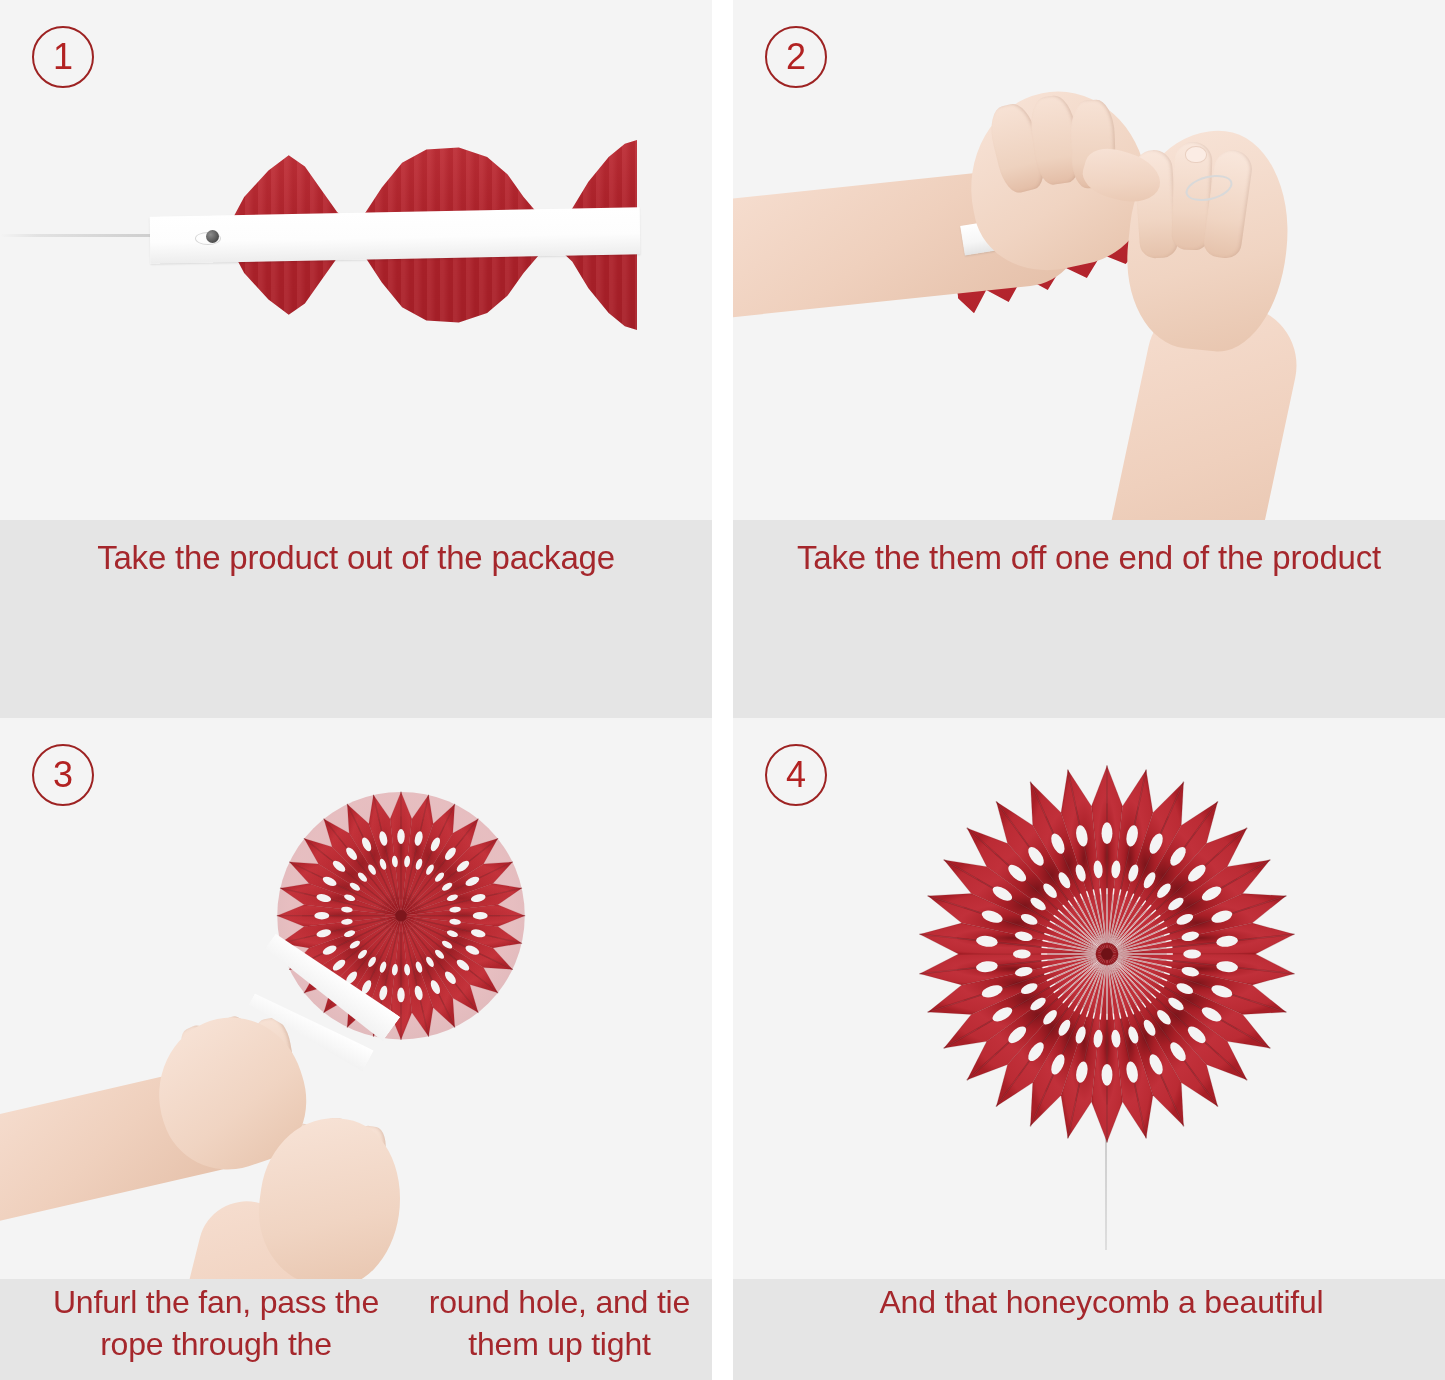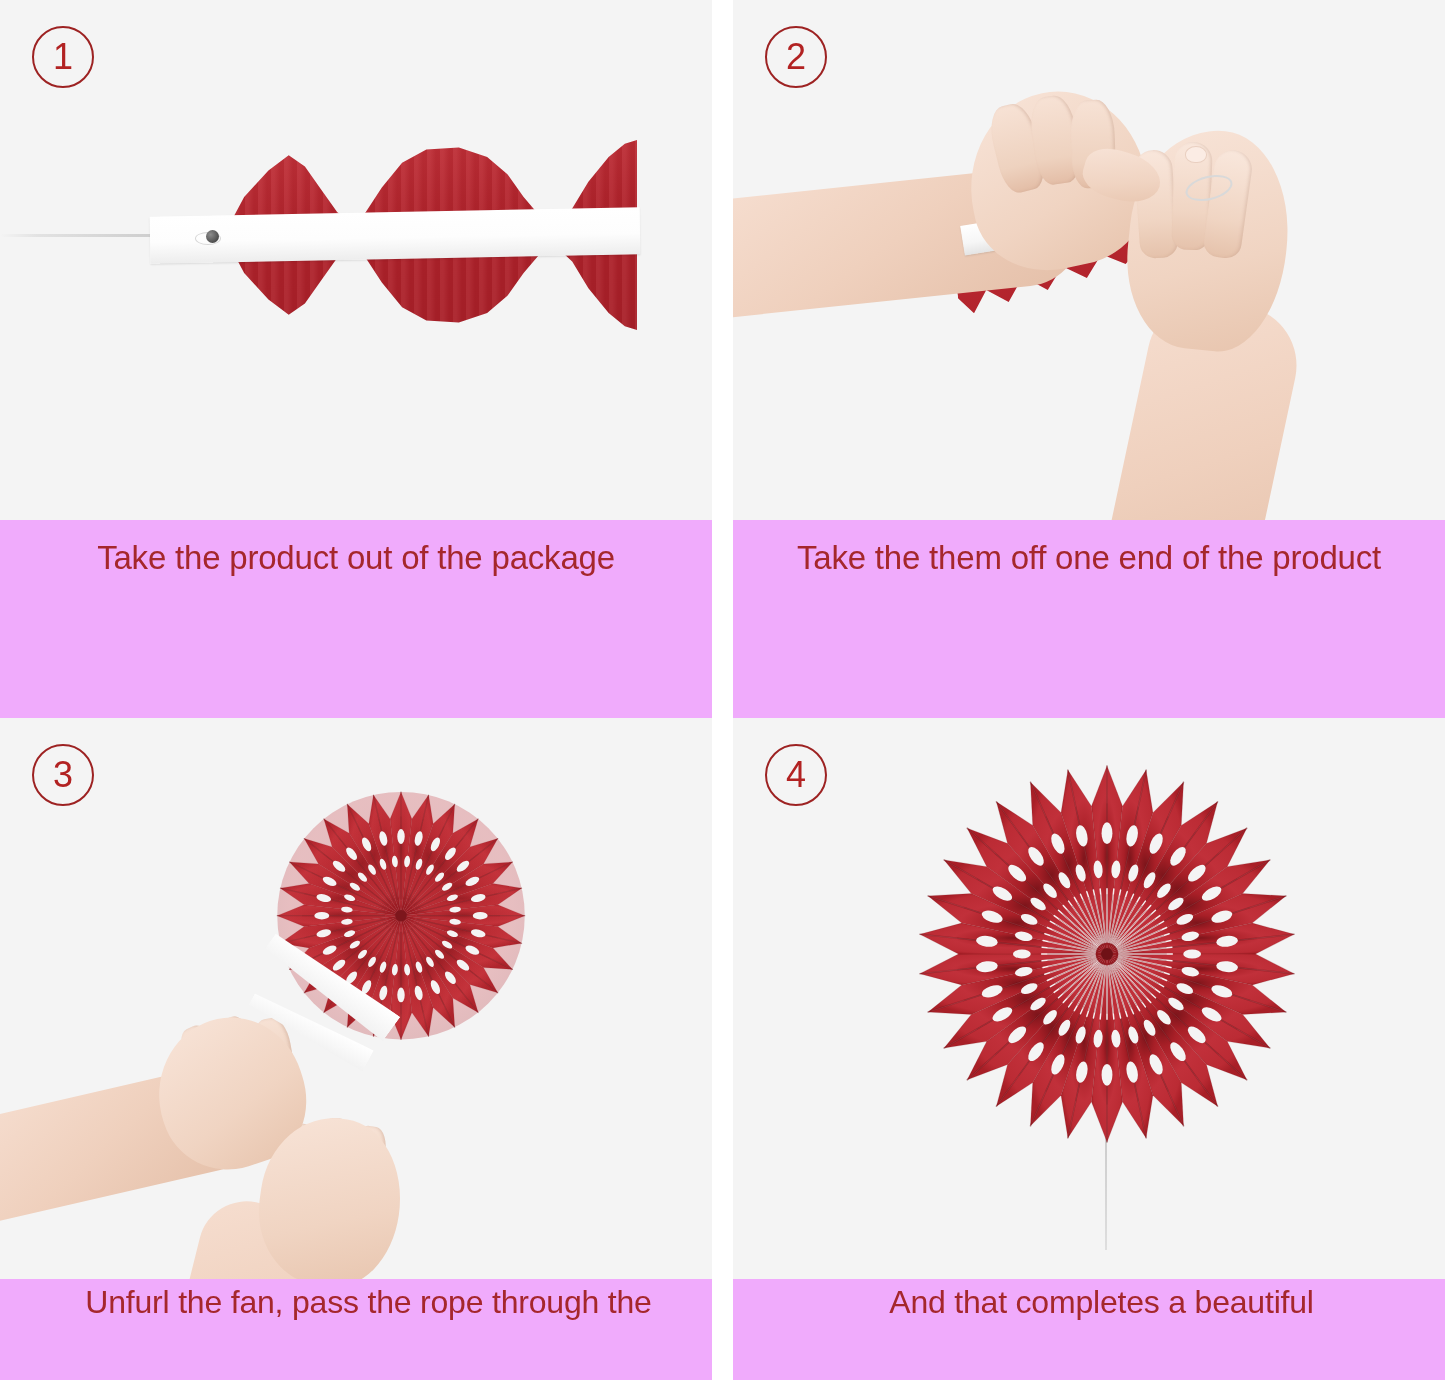--- a/index.html
+++ b/index.html
@@ -63,21 +63,21 @@
     line-height: 1;
     z-index: 40;
     box-sizing: border-box;
   }
 
   
   .caption {
     display: flex;
     align-items: flex-start;
     justify-content: center;
-    background: #f0abfc;
+    background: #e5e5e5;
     color: #a5272c;
     font-family: "Liberation Sans", sans-serif;
     font-size: 33px;
     line-height: 1.32;
     text-align: center;
     padding-top: 16px;
     box-sizing: border-box;
     letter-spacing: -0.2px;
   }
   .caption.two-line { padding-top: 2px; font-size: 32px; padding-left: 25px; }
@@ -964,19 +964,20 @@
               <line x1="-1.0" y1="-9.9" x2="-6.3" y2="-59.7" stroke="rgba(125,22,28,0.55)" stroke-width="0.8" opacity="1" stroke-linecap="round"></line>
             </g>
           <circle r="6" fill="#6f1116"></circle>
         </g>
       </svg>
       <div class="p4-stem"></div>
     </div>
 
     <div class="caption two-line cap-r2c1">
       <span>Unfurl the fan, pass the rope through the</span>
+      <span>round hole, and tie them up tight</span>
     </div>
     <div class="caption two-line cap-r2c2">
-      <span>And that completes a beautiful</span>
+      <span>And that honeycomb a beautiful</span>
     </div>
 
   </div>
 </div>
 
 </body></html>

